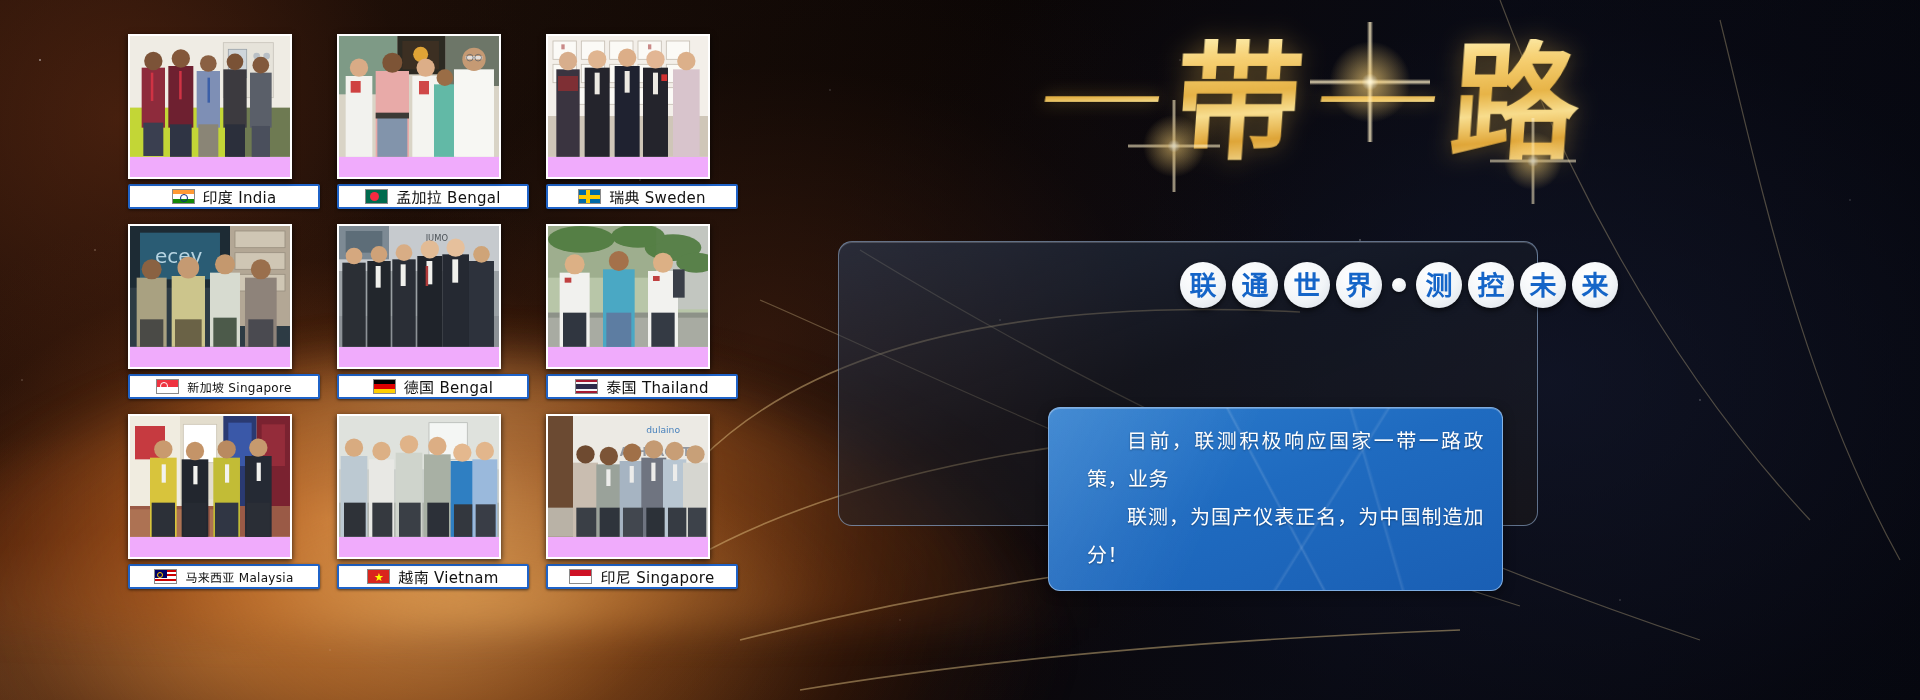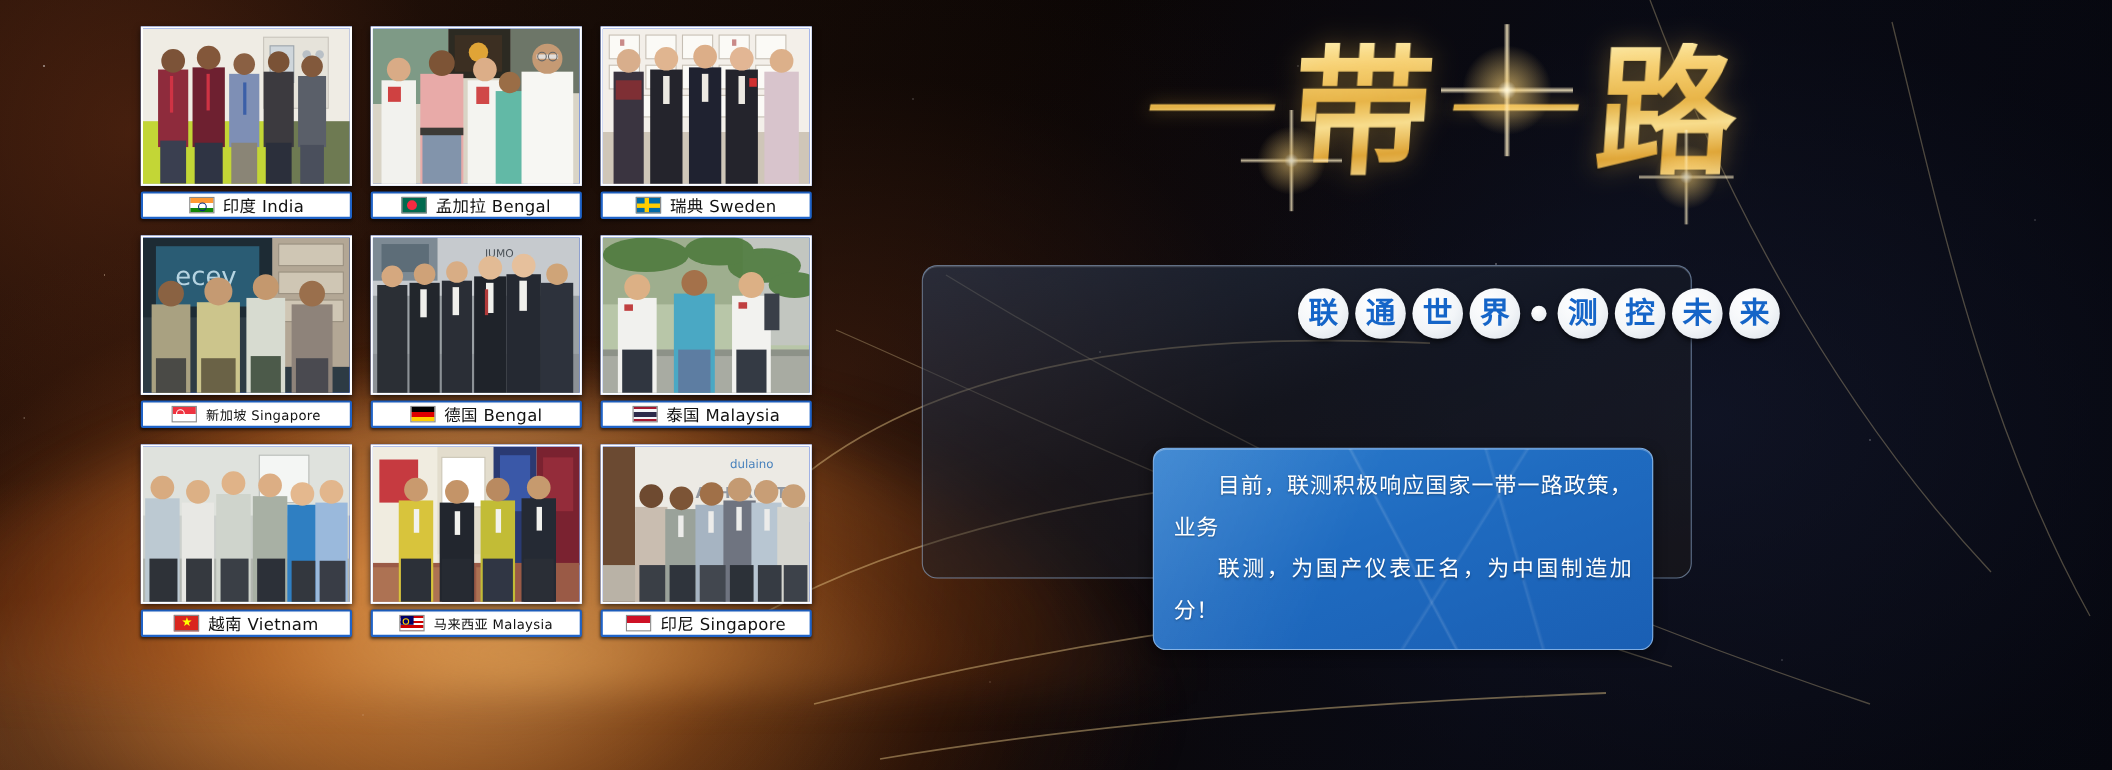--- a/index.html
+++ b/index.html
@@ -65,35 +65,35 @@
       radial-gradient(1px 1px at 900px 620px, rgba(255,235,210,0.30), transparent),
       radial-gradient(1.2px 1.2px at 1300px 520px, rgba(255,255,255,0.30), transparent),
       radial-gradient(1px 1px at 330px 650px, rgba(255,255,255,0.26), transparent);
   }
   
   .arcs { position: absolute; inset: 0; }
 
   
   #photo-grid {
     position: absolute;
-    left: 128px; top: 24px;
+    left: 128px; top: 34px;
     width: 630px; height: 565px;
     display: grid;
     grid-template-columns: 192px 192px 192px;
     grid-template-rows: 185px 185px 185px;
     column-gap: 17px; row-gap: 5px;
   }
   .photo-cell { position: relative; width: 192px; }
   .photo-frame {
-    width: 192px; height: 145px;
+    width: 164px; height: 145px;
     border: 2px solid #ffffff;
     box-shadow: 0 2px 6px rgba(0,0,0,0.75);
     overflow: hidden;
     position: relative;
-    background: #1d4ed8;
+    background: #f0abfc;
   }
   .photo-frame .shot { position: absolute; inset: 0; }
 
   
   .photo-label {
     margin-top: 5px;
     height: 25px;
     background: #ffffff;
     border: 2px solid #1f63c8;
     border-radius: 2px;
@@ -230,20 +230,21 @@
   #desc-box p {
     position: relative;
     color: #ffffff;
     font-size: 20px;
     line-height: 38px;
     letter-spacing: .5px;
     text-align: justify;
     text-indent: 2em;
     font-family: "DejaVu Sans", "Liberation Sans", sans-serif;
     text-shadow: 0 1px 2px rgba(0,0,0,0.35);
+    margin-left: 20px;
   }
   #desc-box p.line2, #desc-box p.line3, #desc-box p.line4 { text-indent: 0; }
   #desc-box p.last { text-indent: 2em; }
 </style>
 </head>
 <body>
 
 <div id="stage">
 
   <div class="bg-base"></div>
@@ -494,56 +495,21 @@
           <rect x="150" y="52" width="14" height="34" fill="#3a3f48"></rect>
           <rect x="18" y="104" width="28" height="41" fill="#303640"></rect>
           <rect x="70" y="104" width="30" height="41" fill="#5d7da2"></rect>
           <rect x="124" y="104" width="28" height="41" fill="#343a44"></rect>
           <rect x="20" y="62" width="8" height="6" fill="#c04040"></rect>
           <rect x="126" y="60" width="8" height="6" fill="#c04040"></rect>
         </svg>
       </div>
       <div class="photo-label">
         <span class="flag fl-thailand"></span>
-        <span class="lname">泰国 Malaysia</span>
-      </div>
-    </div>
-
-    <div class="photo-cell">
-      <div class="photo-frame">
-        <svg class="shot" viewBox="0 0 192 145" preserveAspectRatio="none">
-          <rect width="192" height="145" fill="#ccd0cc"></rect>
-          <rect x="0" y="0" width="192" height="64" fill="#dfe2dd"></rect>
-          <rect x="108" y="8" width="46" height="44" fill="#f4f6f4" stroke="#b8bcb8"></rect>
-          <rect x="0" y="104" width="192" height="41" fill="#b2b6b0"></rect>
-          <g>
-            <rect x="2" y="48" width="32" height="97" fill="#bcc9d2"></rect>
-              <circle cx="18" cy="38" r="11" fill="#d8ab80"></circle>
-            <rect x="36" y="52" width="30" height="93" fill="#e8e8e4"></rect>
-              <circle cx="51" cy="42" r="11" fill="#dcb085"></circle>
-            <rect x="68" y="44" width="32" height="101" fill="#cfd4cc"></rect>
-              <circle cx="84" cy="34" r="11" fill="#e0b388"></circle>
-            <rect x="102" y="46" width="32" height="99" fill="#a8b0a4"></rect>
-              <circle cx="118" cy="36" r="11" fill="#dcae84"></circle>
-            <rect x="134" y="54" width="28" height="91" fill="#2f7fc2"></rect>
-              <circle cx="148" cy="44" r="11" fill="#e4b88e"></circle>
-            <rect x="160" y="52" width="30" height="93" fill="#9ab9dc"></rect>
-              <circle cx="175" cy="42" r="11" fill="#e2b68c"></circle>
-          </g>
-          <rect x="6" y="104" width="26" height="41" fill="#2e3238"></rect>
-          <rect x="40" y="104" width="24" height="41" fill="#35393f"></rect>
-          <rect x="72" y="104" width="26" height="41" fill="#3a3f46"></rect>
-          <rect x="106" y="104" width="26" height="41" fill="#2c3038"></rect>
-          <rect x="138" y="106" width="22" height="39" fill="#33373e"></rect>
-          <rect x="164" y="106" width="24" height="39" fill="#393d46"></rect>
-        </svg>
-      </div>
-      <div class="photo-label">
-        <span class="flag fl-vietnam"></span>
-        <span class="lname">越南 Vietnam</span>
+        <span class="lname">泰国 Thailand</span>
       </div>
     </div>
 
     <div class="photo-cell">
       <div class="photo-frame">
         <svg class="shot" viewBox="0 0 192 145" preserveAspectRatio="none">
           <rect width="192" height="145" fill="#e8e2d4"></rect>
           <rect x="0" y="0" width="60" height="110" fill="#f0ece0"></rect>
           <rect x="60" y="0" width="52" height="100" fill="#e3ddcd"></rect>
           <rect x="112" y="0" width="40" height="110" fill="#2a3a72"></rect>
@@ -583,20 +549,55 @@
       </div>
       <div class="photo-label wide">
         <span class="flag fl-malaysia"></span>
         <span class="lname">马来西亚 Malaysia</span>
       </div>
     </div>
 
     <div class="photo-cell">
       <div class="photo-frame">
         <svg class="shot" viewBox="0 0 192 145" preserveAspectRatio="none">
+          <rect width="192" height="145" fill="#ccd0cc"></rect>
+          <rect x="0" y="0" width="192" height="64" fill="#dfe2dd"></rect>
+          <rect x="108" y="8" width="46" height="44" fill="#f4f6f4" stroke="#b8bcb8"></rect>
+          <rect x="0" y="104" width="192" height="41" fill="#b2b6b0"></rect>
+          <g>
+            <rect x="2" y="48" width="32" height="97" fill="#bcc9d2"></rect>
+              <circle cx="18" cy="38" r="11" fill="#d8ab80"></circle>
+            <rect x="36" y="52" width="30" height="93" fill="#e8e8e4"></rect>
+              <circle cx="51" cy="42" r="11" fill="#dcb085"></circle>
+            <rect x="68" y="44" width="32" height="101" fill="#cfd4cc"></rect>
+              <circle cx="84" cy="34" r="11" fill="#e0b388"></circle>
+            <rect x="102" y="46" width="32" height="99" fill="#a8b0a4"></rect>
+              <circle cx="118" cy="36" r="11" fill="#dcae84"></circle>
+            <rect x="134" y="54" width="28" height="91" fill="#2f7fc2"></rect>
+              <circle cx="148" cy="44" r="11" fill="#e4b88e"></circle>
+            <rect x="160" y="52" width="30" height="93" fill="#9ab9dc"></rect>
+              <circle cx="175" cy="42" r="11" fill="#e2b68c"></circle>
+          </g>
+          <rect x="6" y="104" width="26" height="41" fill="#2e3238"></rect>
+          <rect x="40" y="104" width="24" height="41" fill="#35393f"></rect>
+          <rect x="72" y="104" width="26" height="41" fill="#3a3f46"></rect>
+          <rect x="106" y="104" width="26" height="41" fill="#2c3038"></rect>
+          <rect x="138" y="106" width="22" height="39" fill="#33373e"></rect>
+          <rect x="164" y="106" width="24" height="39" fill="#393d46"></rect>
+        </svg>
+      </div>
+      <div class="photo-label">
+        <span class="flag fl-vietnam"></span>
+        <span class="lname">越南 Vietnam</span>
+      </div>
+    </div>
+
+    <div class="photo-cell">
+      <div class="photo-frame">
+        <svg class="shot" viewBox="0 0 192 145" preserveAspectRatio="none">
           <rect width="192" height="145" fill="#dedad2"></rect>
           <rect x="0" y="0" width="30" height="145" fill="#6b4a32"></rect>
           <rect x="30" y="0" width="162" height="70" fill="#eceae4"></rect>
           <text x="118" y="20" font-family="DejaVu Sans" font-size="11" fill="#2b6fb5" opacity=".85">dulaino</text>
           <text x="86" y="48" font-family="DejaVu Sans" font-size="14" font-weight="bold" fill="#8a9099" opacity=".9">ASHCROFT</text>
           <rect x="0" y="110" width="192" height="35" fill="#b9b2a6"></rect>
           <g>
             <rect x="30" y="56" width="30" height="89" fill="#c9bdb0"></rect>
               <circle cx="45" cy="46" r="11" fill="#6e4a30"></circle>
             <rect x="58" y="58" width="30" height="87" fill="#9aa29a"></rect>

